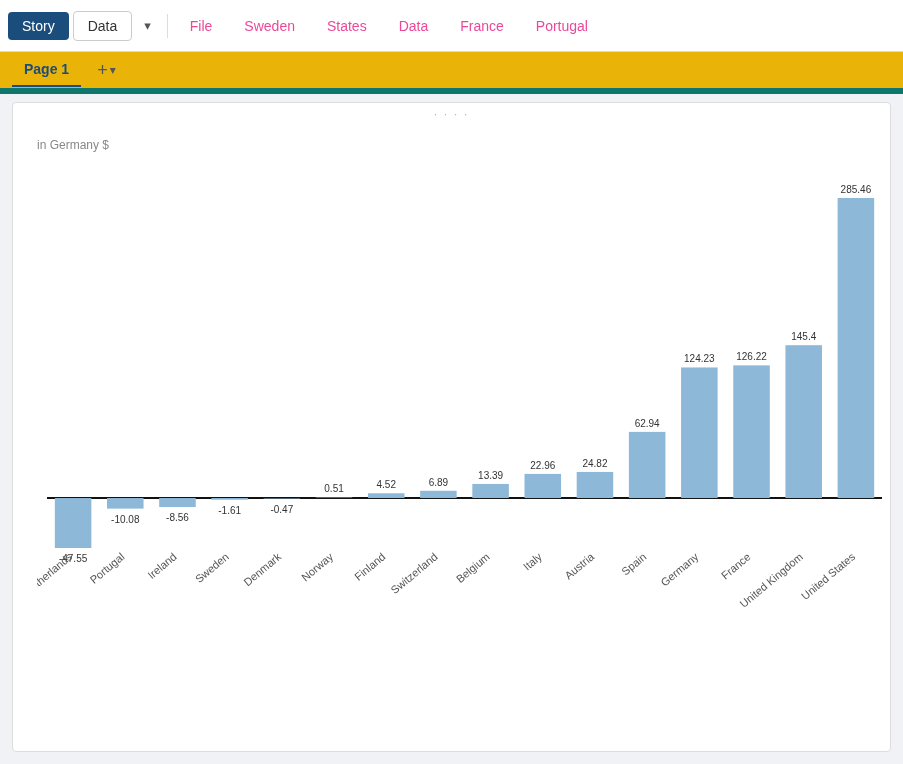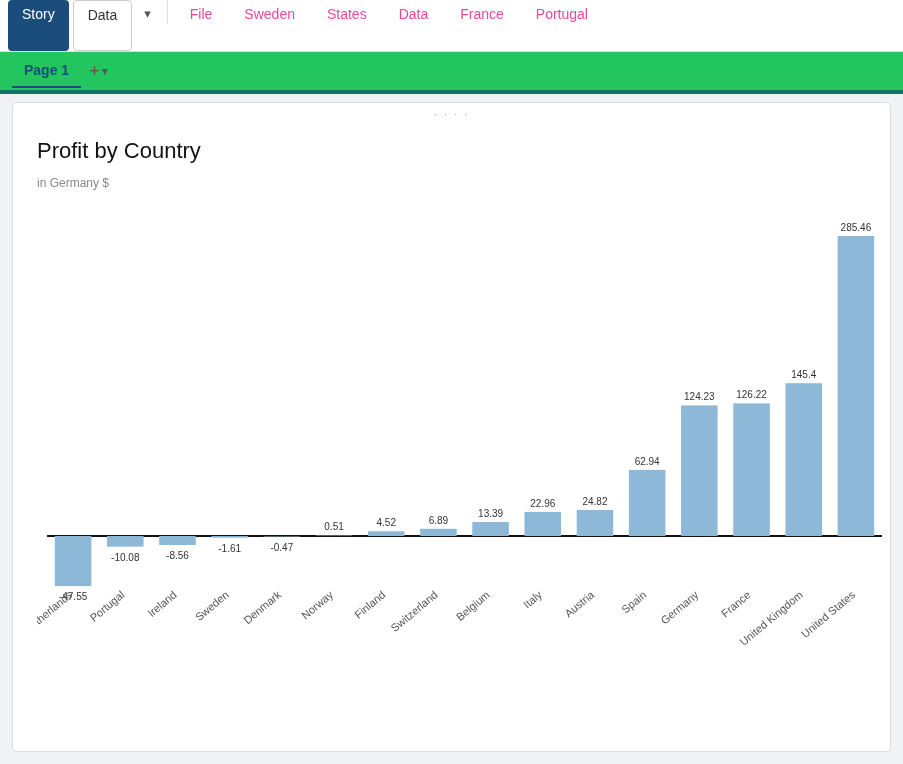--- a/index.html
+++ b/index.html
@@ -1,20 +1,21 @@
 <!DOCTYPE html>
 <html><head>
   <meta charset="utf-8">
   <style>
     * { box-sizing: border-box; margin: 0; padding: 0; }
     body { font-family: 'Segoe UI', Arial, sans-serif; background: #f0f2f5; width: 903px; height: 764px; overflow: hidden; }
 
     
     .menu-bar {
       display: flex;
+      align-items: center;
       background: #fff;
       border-bottom: 1px solid #ddd;
       height: 52px;
       padding: 0 8px;
       gap: 4px;
     }
     .menu-tab-active {
       background: #1a4d7c;
       color: #fff;
       padding: 6px 14px;
@@ -43,25 +44,25 @@
       font-size: 14px;
       padding: 6px 14px;
       cursor: pointer;
     }
     .menu-separator { width: 1px; height: 24px; background: #ddd; margin: 0 4px; }
 
     
     .page-tabs-bar {
       display: flex;
       align-items: center;
-      background: #22c55e;
-      border-bottom: 4px solid #0f766e;
+      background: #eab308;
+      border-bottom: 6px solid #0f766e;
       height: 42px;
       padding: 0 12px;
-      gap: 0;
+      gap: 8px;
     }
     .page-tab-active {
       color: #1a4d7c;
       font-size: 14px;
       font-weight: 600;
       padding: 8px 12px;
       border-bottom: 2px solid #1a4d7c;
       cursor: pointer;
     }
     .page-tab-add {
@@ -141,21 +142,20 @@
   <div class="page-tab-active">Page 1</div>
   <div class="page-tab-add">
     <span>+</span>
     <span class="page-tab-add-chevron">▾</span>
   </div>
 </div>
 
 <div class="content-area">
   <div class="drag-handle">· · · ·</div>
   <div class="chart-container">
-    <div class="chart-title">Profit by Country</div>
     <div class="chart-unit">in Germany $</div>
     <div class="chart-svg-wrapper">
       <svg id="bar-chart" width="855" height="490">
           <defs></defs>
           <line x1="10" y1="330.0240233026035" x2="845" y2="330.0240233026035" stroke="#111" stroke-width="2"></line>
           <rect x="17.828125" y="330.0240233026035" width="36.53125" height="49.97597669739647" fill="#8db8d8"></rect>
           <text x="36.09375" y="393.99999999999994" text-anchor="middle" font-size="10" fill="#333">-47.55</text>
           <text transform="translate(36.09375,390) rotate(-40)" text-anchor="end" font-size="11" fill="#555">Netherlands</text>
           <rect x="70.015625" y="330.0240233026035" width="36.53125" height="10.59427644815471" fill="#8db8d8"></rect>
           <text x="88.28125" y="354.6182997507582" text-anchor="middle" font-size="10" fill="#333">-10.08</text>

